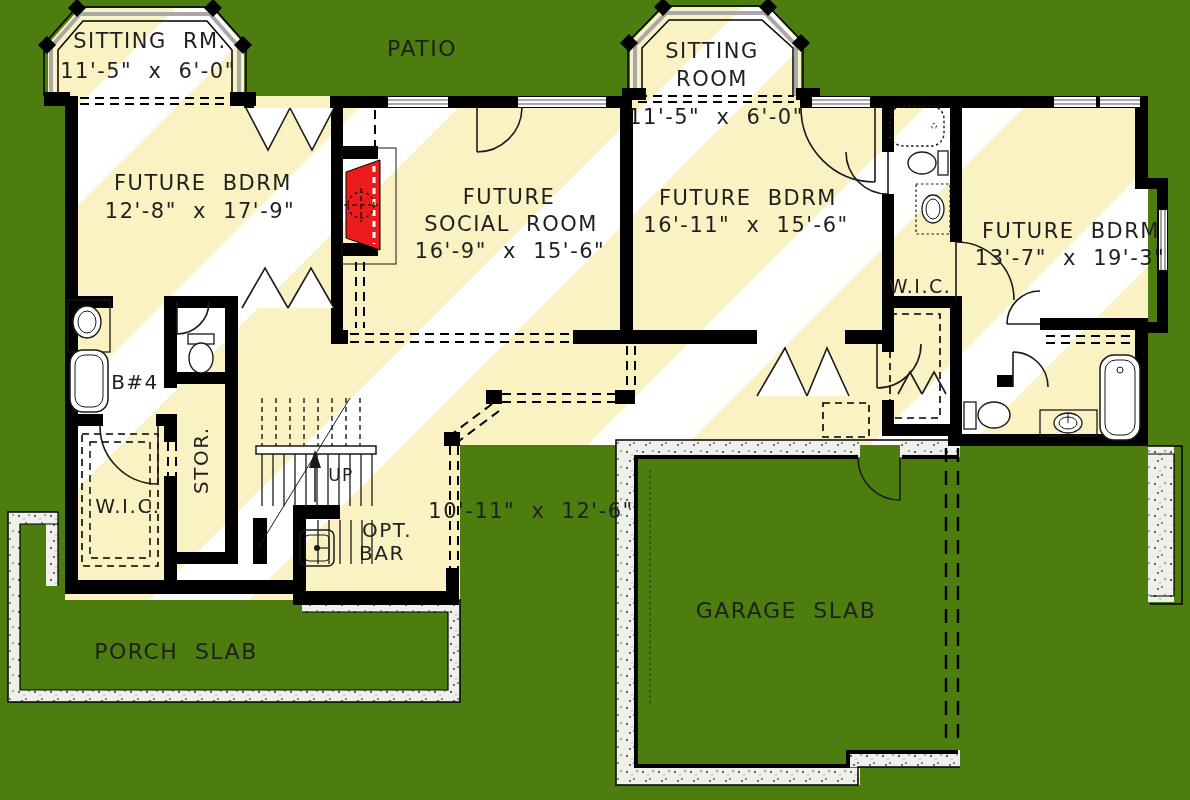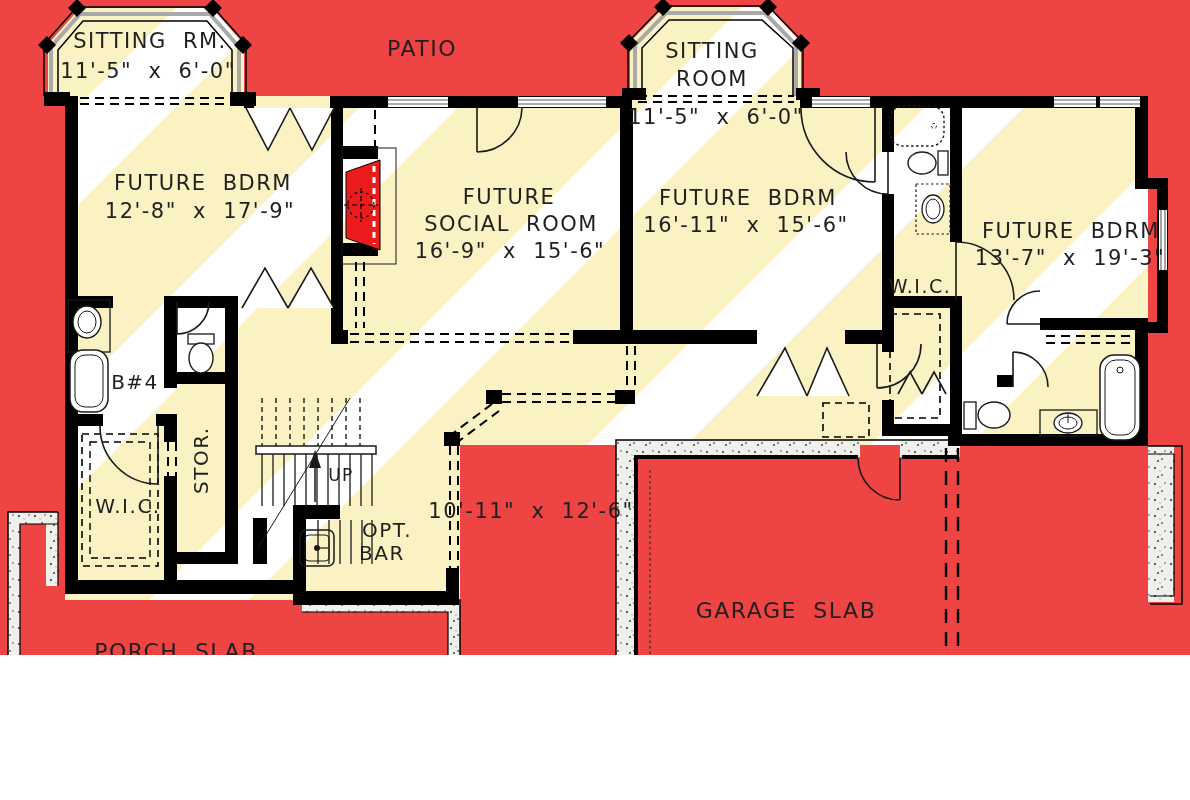--- a/index.html
+++ b/index.html
@@ -1,16 +1,16 @@
 <!DOCTYPE html>
 <html><head>
 <meta charset="utf-8">
 <style>
   html,body{margin:0;padding:0;background:#ffffff;}
-  .stage{width:1190px;height:655px;position:relative;background:#ef4444;overflow:hidden;}
+  .stage{width:1190px;height:800px;position:relative;background:#4d7c0f;overflow:hidden;}
   .lbl{font-family:"DejaVu Sans","Liberation Sans",sans-serif;fill:#1f1f1f;letter-spacing:1.5px;word-spacing:8px;}
   svg{display:block;}
   path,rect,line,polyline,polygon,circle,ellipse{shape-rendering:geometricPrecision;}
 </style>
 </head>
 <body>
 
 <div class="stage">
 <svg width="1190" height="800" viewBox="0 0 1190 800">
   <defs>

